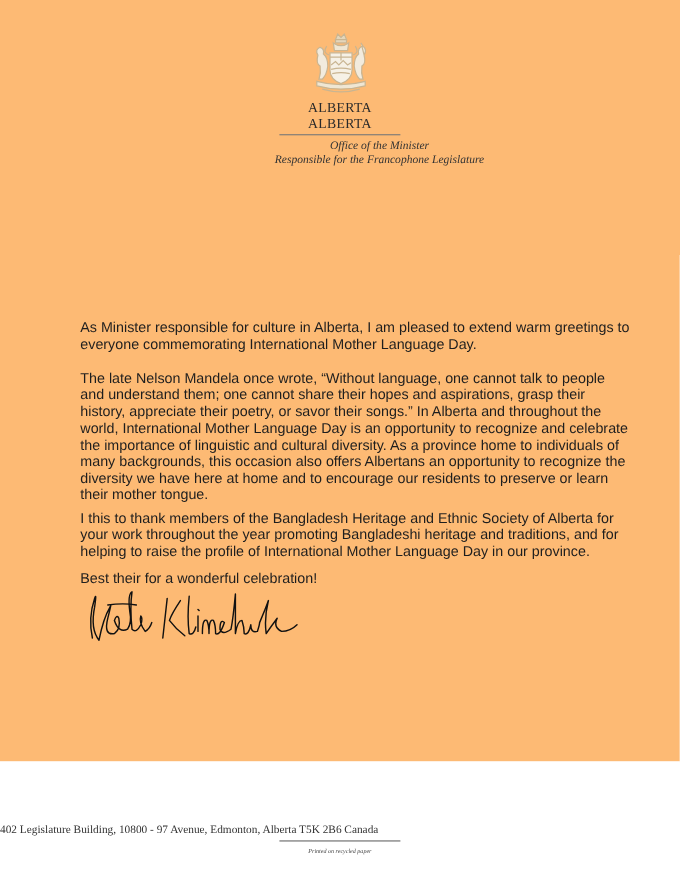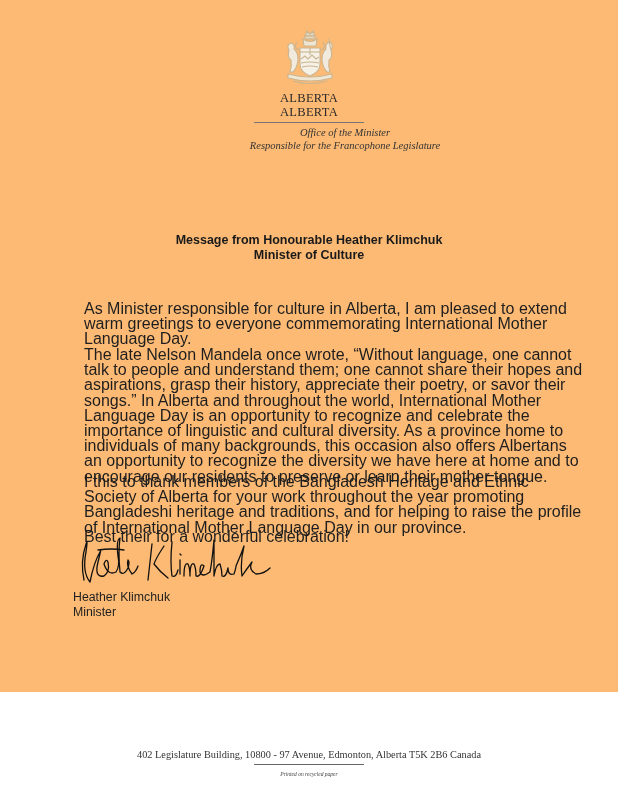--- a/index.html
+++ b/index.html
@@ -13,31 +13,31 @@
     .org-name { top: 91px; font-size: 12.5px; line-height: 14px; letter-spacing: 0.3px; }
     .org-rule { position: absolute; left: 254px; top: 122px; width: 110px; height: 1px; background: #777; }
     .office { top: 127px; font-style: italic; font-size: 10.5px; line-height: 12.5px; color: #333; padding-left: 36px; }
 
     .title { position: absolute; left: 0; top: 233px; width: 618px; text-align: center;
              font-family: "Liberation Sans", "DejaVu Sans", sans-serif; font-weight: bold;
              font-size: 12.5px; line-height: 15px; color: #1a1a1a; }
 
     .body-text { position: absolute; left: 73px; width: 500px;
                  font-family: "Liberation Sans", "DejaVu Sans", sans-serif;
-                 font-size: 16px; line-height: 15.2px; color: #1e1e1e; margin: 11px; }
+                 font-size: 13px; line-height: 15.2px; color: #1e1e1e; margin: 0; }
     .p1 { top: 290px; }
     .p2 { top: 336px; }
     .p3 { top: 463px; }
     .p4 { top: 518px; }
 
     .signature { position: absolute; left: 72px; top: 532px; width: 200px; height: 56px; }
     .signer { position: absolute; left: 73px; top: 590px; font-family: "Liberation Sans", "DejaVu Sans", sans-serif;
               font-size: 12.3px; line-height: 15.2px; color: #1e1e1e; }
 
-    .footer-addr { position: absolute; left: 0; top: 749px; width: 618px; text-align: center;
+    .footer-addr { position: absolute; left: 0; top: 749px; width: 618px; text-align: left;
                    font-family: "Liberation Serif", "DejaVu Serif", serif; font-size: 10.3px; color: #333; }
     .footer-rule { position: absolute; left: 254px; top: 764px; width: 110px; height: 1px; background: #666; }
     .footer-note { position: absolute; left: 0; top: 771px; width: 618px; text-align: center;
                    font-family: "Liberation Serif", "DejaVu Serif", serif; font-style: italic; font-size: 5.5px; color: #444; }
   </style>
 </head>
 <body>
 
 <div class="page">
 
@@ -69,41 +69,33 @@
   <div class="org org-name">
     <div>ALBERTA</div>
     <div>ALBERTA</div>
   </div>
   <div class="org-rule"></div>
   <div class="org office">
     <div>Office of the Minister</div>
     <div>Responsible for the Francophone Legislature</div>
   </div>
 
-  <div class="title">
-    <div>Message from Honourable Heather Klimchuk</div>
-    <div>Minister of Culture</div>
-  </div>
 
   <p class="body-text p1">As Minister responsible for culture in Alberta, I am pleased to extend warm greetings to everyone commemorating International Mother Language Day.</p>
   <p class="body-text p2">The late Nelson Mandela once wrote, “Without language, one cannot talk to people and understand them; one cannot share their hopes and aspirations, grasp their history, appreciate their poetry, or savor their songs.” In Alberta and throughout the world, International Mother Language Day is an opportunity to recognize and celebrate the importance of linguistic and cultural diversity. As a province home to individuals of many backgrounds, this occasion also offers Albertans an opportunity to recognize the diversity we have here at home and to encourage our residents to preserve or learn their mother tongue.</p>
   <p class="body-text p3">I this to thank members of the Bangladesh Heritage and Ethnic Society of Alberta for your work throughout the year promoting Bangladeshi heritage and traditions, and for helping to raise the profile of International Mother Language Day in our province.</p>
   <p class="body-text p4">Best their for a wonderful celebration!</p>
 
   <svg class="signature" viewBox="0 0 200 56">
     <g fill="none" stroke="#111" stroke-width="1.3" stroke-linecap="round" stroke-linejoin="round">
       <path d="M12 48 Q8 30 14 12 Q16 6 14 20 Q10 40 18 50 Q22 30 28 20 Q30 14 26 30 Q22 46 32 44 Q38 40 36 30 Q34 26 32 32 Q36 44 44 40 Q48 34 46 24 Q44 8 48 6 Q46 20 48 40 Q52 44 56 36 Q58 30 56 28 Q54 34 60 42 Q64 40 66 34"></path>
       <path d="M26 18 Q40 16 52 18"></path>
       <path d="M80 12 Q78 30 76 48 M92 14 Q84 26 82 32 Q88 40 96 46"></path>
       <path d="M100 10 Q98 30 100 44 Q104 46 106 38 M108 28 L108 42 M108 22 L109 23 M112 44 Q112 30 116 32 Q118 36 118 44 Q118 30 122 32 Q124 36 124 44 Q128 46 132 34 Q128 30 128 40 Q130 46 138 40 Q140 30 142 8 Q142 28 142 44 Q144 32 148 32 Q150 38 150 44 Q154 46 156 36 Q156 44 162 42 Q164 36 164 34 M164 34 Q170 20 172 14 Q168 30 170 44 Q174 38 180 30 Q176 38 184 42 Q192 42 198 36"></path>
     </g>
   </svg>
 
-  <div class="signer">
-    <div>Heather Klimchuk</div>
-    <div>Minister</div>
-  </div>
 
   <div class="footer-addr">402 Legislature Building, 10800 - 97 Avenue, Edmonton, Alberta  T5K 2B6  Canada</div>
   <div class="footer-rule"></div>
   <div class="footer-note">Printed on recycled paper</div>
 
 </div>
 
 </body></html>

